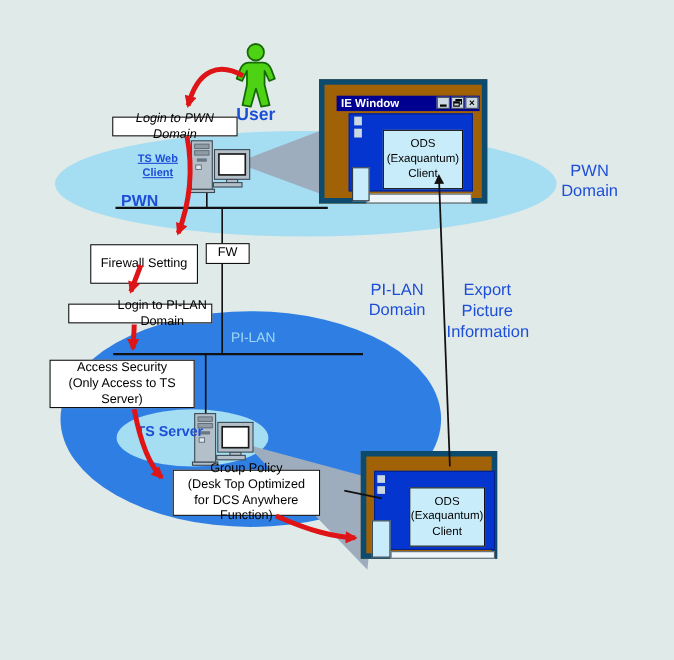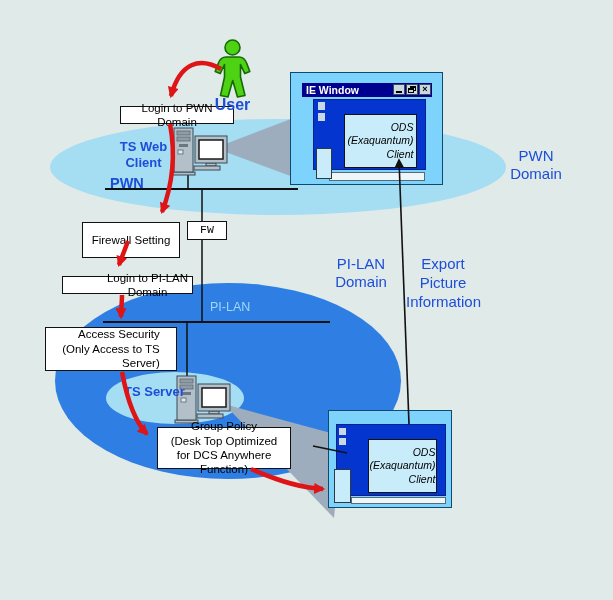--- a/index.html
+++ b/index.html
@@ -18,21 +18,21 @@
 
   .fbox {
     position:absolute; z-index:2; box-sizing:border-box;
     background:#ffffff; border:1.6px solid #111;
     display:flex; align-items:center; justify-content:center;
     text-align:center; font-size:11.5px; line-height:1.25;
     white-space:pre-line; padding:1px 3px; color:#000;
   }
 
   
-  .win { position:absolute; z-index:2; background:#7dd3fc; border:1px solid #0c4a6e; box-sizing:border-box; }
+  .win { position:absolute; z-index:2; background:#a16207; border:5px solid #0c4a6e; box-sizing:border-box; }
   .win * { box-sizing:border-box; }
   .titlebar {
     position:absolute; background:#000090; color:#fff;
     font-size:10.5px; font-weight:bold; line-height:14px;
     padding-left:4px; overflow:hidden;
   }
   .tb-btns { position:absolute; right:1px; top:1px; display:flex; gap:1px; }
   .tb-btn {
     width:12px; height:11px; background:#ccd8e0; border:1px solid #3c4a55;
     position:relative; font-size:9px; font-weight:bold; color:#000;
@@ -40,22 +40,22 @@
   }
   .min-bar { position:absolute; left:2px; bottom:1px; width:6px; height:2px; background:#000; }
   .rst-a { position:absolute; right:1px; top:1px; width:6px; height:5px; border:1px solid #000; border-top-width:2px; }
   .rst-b { position:absolute; left:1px; bottom:1px; width:6px; height:5px; border:1px solid #000; border-top-width:2px; background:#ccd8e0; }
   .client-blue { position:absolute; background:#0435cf; border:1px solid #02218a; }
   .mini-sq { position:absolute; width:7px; height:8px; background:#c9d8e2; }
   .vrect { position:absolute; background:#c9ecfa; border:1px solid #2c3a44; z-index:3; }
   .hstrip { position:absolute; background:#eef6fa; border:1px solid #5a6a74; }
   .odsbox {
     position:absolute; background:#c9ecfa; border:1.5px solid #111;
-    display:flex; align-items:center; justify-content:center; text-align:right;
-    font-size:10.5px; line-height:1.3; white-space:pre-line; color:#000; z-index:3;font-style:italic;
+    display:flex; align-items:center; justify-content:center; text-align:center;
+    font-size:10.5px; line-height:1.3; white-space:pre-line; color:#000; z-index:3;
   }
 </style>
 </head>
 <body>
 
 <div id="stage">
 
   <svg id="base" class="layer" width="613" height="600" viewBox="0 0 613 600">
     <defs>
       <g id="pc">
@@ -89,33 +89,33 @@
       <circle cx="232.5" cy="47.5" r="7.5" fill="#4ed214" stroke="#166a06" stroke-width="1.6"></circle>
       <path d="M226,57 L239,57 C243,57 245.5,60 246.8,63.5 L249.8,71.5 L244.8,73.6 L240.5,64.5 L240.5,77
                L245,95.5 L237.5,97 L232.7,80.5 L228,97 L220.5,95.5 L224.5,77 L224.5,64.5
                L220.2,73.6 L215.2,71.5 L218.2,63.5 C219.5,60 222,57 226,57 Z" fill="#4ed214" stroke="#166a06" stroke-width="1.6" stroke-linejoin="round"></path>
     </g>
 
     <use href="#pc" transform="translate(174,128)"></use>
     <use href="#pc" transform="translate(177,376)"></use>
   </svg>
 
-  <div class="fbox" style="left:120px; top:106px; width:114px; height:18px;">Login to PWN Domain</div>
+  <div class="fbox" style="left:102px; top:106px; width:114px; height:18px;font-style:italic;">Login to PWN Domain</div>
   <div class="fbox" style="left:82px; top:222px; width:98px; height:36px;">Firewall Setting</div>
-  <div class="fbox" style="left:187px; top:221px; width:40px; height:19px;font-family:Liberation Mono, monospace;">FW</div>
+  <div class="fbox" style="left:187px; top:221px; width:40px; height:19px;">FW</div>
   <div class="fbox" style="left:62px; top:276px; width:131px; height:18px;padding-left:43px;">Login to PI-LAN Domain</div>
-  <div class="fbox" style="left:45px; top:327px; width:132px; height:44px;text-align:right;">Access Security
+  <div class="fbox" style="left:45px; top:327px; width:132px; height:44px;">Access Security
 (Only Access to TS
 Server)</div>
   <div class="fbox" style="left:157px; top:427px; width:134px; height:42px;">Group Policy
 (Desk Top Optimized
 for DCS Anywhere Function)</div>
 
   <div class="lbl bold ctr" style="left:202px; top:96px; width:61px; font-size:16px;">User</div>
-  <div class="lbl bold ctr pre" style="left:116px; top:139px; width:55px; font-size:13px; line-height:1.25;">TS Web
+  <div class="lbl bold ctr pre" style="left:116px; top:139px; width:55px; font-size:10px; line-height:1.25;text-decoration:underline;">TS Web
 Client</div>
   <div class="lbl bold" style="left:110px; top:175px; font-size:14.5px;">PWN</div>
   <div class="lbl ctr pre" style="left:503px; top:147px; width:66px; font-size:15px; line-height:1.18;">PWN
 Domain</div>
   <div class="lbl ctr pre" style="left:329px; top:255px; width:64px; font-size:15px; line-height:1.18;">PI-LAN
 Domain</div>
   <div class="lbl ctr pre" style="left:406px; top:255px; width:74px; font-size:15px; line-height:1.25;">Export Picture
 Information</div>
   <div class="lbl" style="left:210px; top:300px; font-size:12.5px; color:#a0d8f4;">PI-LAN</div>
   <div class="lbl bold" style="left:124px; top:384px; font-size:13px;">TS Server</div>

